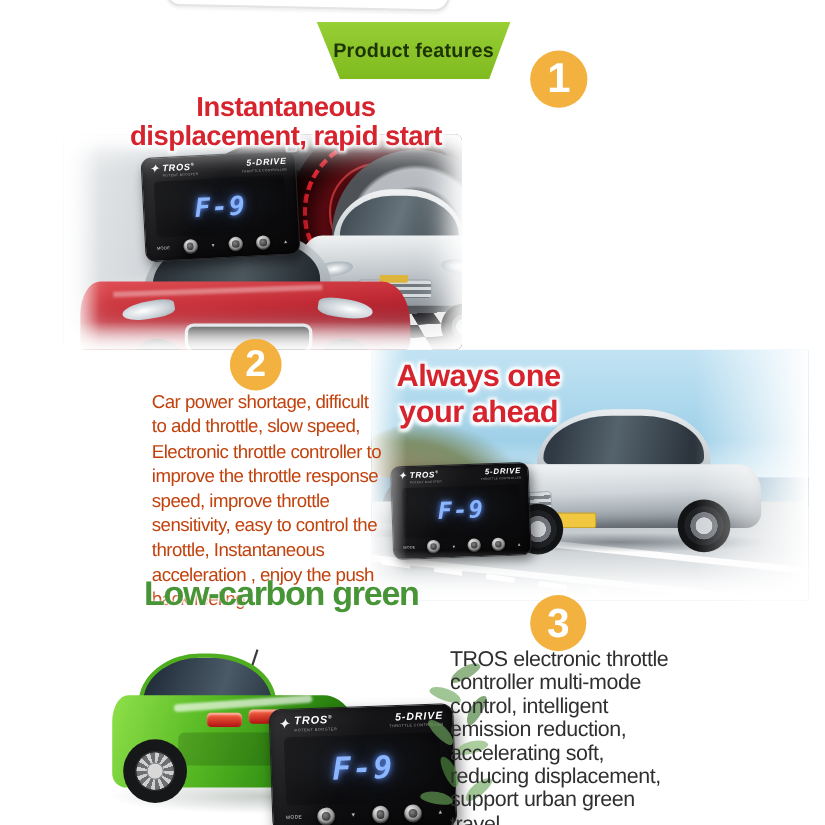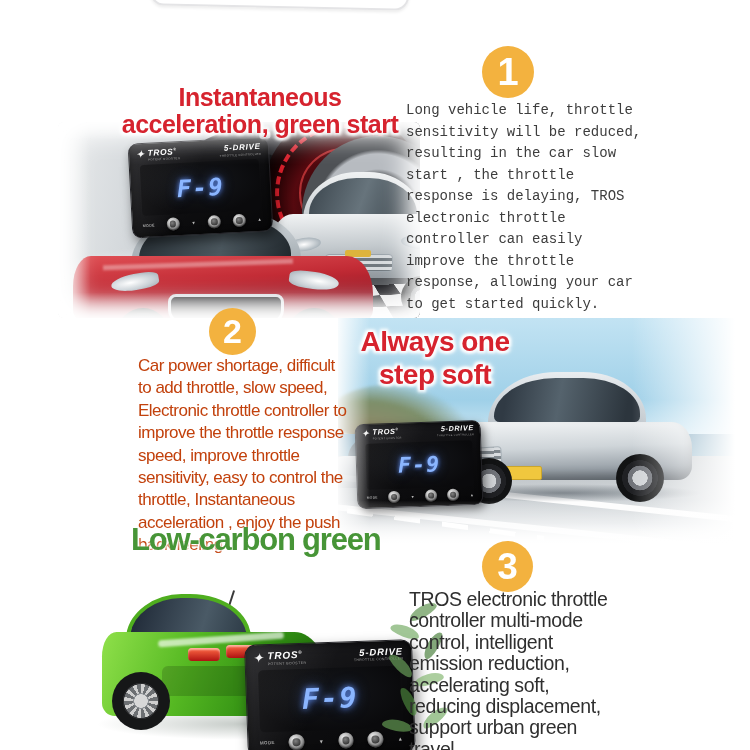--- a/index.html
+++ b/index.html
@@ -249,27 +249,30 @@
   .leaf:nth-child(7){left:40px;top:112px;transform:rotate(-40deg);}
   .leaf:nth-child(8){left:2px;top:120px;transform:rotate(10deg);background:#69a356;}
 </style>
 </head>
 <body>
 
 <div class="stage">
 
   <div class="top-card-edge"></div>
 
+  <div class="banner">
+    <span>Product features</span>
+  </div>
 
   <div class="num num1">
     <span>1</span>
   </div>
 
   <div class="title title1">Instantaneous
-acceleration, green start</div>
+displacement, rapid start</div>
 
   <div class="photo photo1">
     <div class="p1-darkcorner"></div>
     <div class="gauge-d1"></div>
     <div class="gauge-red"></div>
     <div class="gauge-d2"></div>
     <div class="checker"></div>
     <div class="smoke"></div>
 
     <div class="car-silver1">
@@ -321,47 +324,37 @@
         <span class="d-tri">▼</span>
         <span class="d-btn"></span>
         <span class="d-btn"></span>
         <span class="d-tri">▲</span>
       </div>
     </div>
 
     <div class="fade1"></div>
   </div>
 
-  <div class="body body1">Long vehicle life, throttle
-sensitivity will be reduced,
-resulting in the car slow
-start , the throttle
-response is delaying, TROS
-electronic throttle
-controller can easily
-improve the throttle
-response, allowing your car
-to get started quickly.</div>
 
   <div class="num num2">
     <span>2</span>
   </div>
 
   <div class="body body2">Car power shortage, difficult
 to add throttle, slow speed,
 Electronic throttle controller to
 improve the throttle response
 speed, improve throttle
 sensitivity, easy to control the
 throttle, Instantaneous
 acceleration , enjoy the push
 back feeling .</div>
 
   <div class="title title2">Always one
-step soft</div>
+your ahead</div>
 
   <div class="photo photo2">
     <div class="p2-hills"></div>
     <div class="p2-sea"></div>
     <div class="p2-road">
       <div class="p2-line1"></div>
       <div class="p2-line2"></div>
     </div>
 
     <div class="ghost-car">

